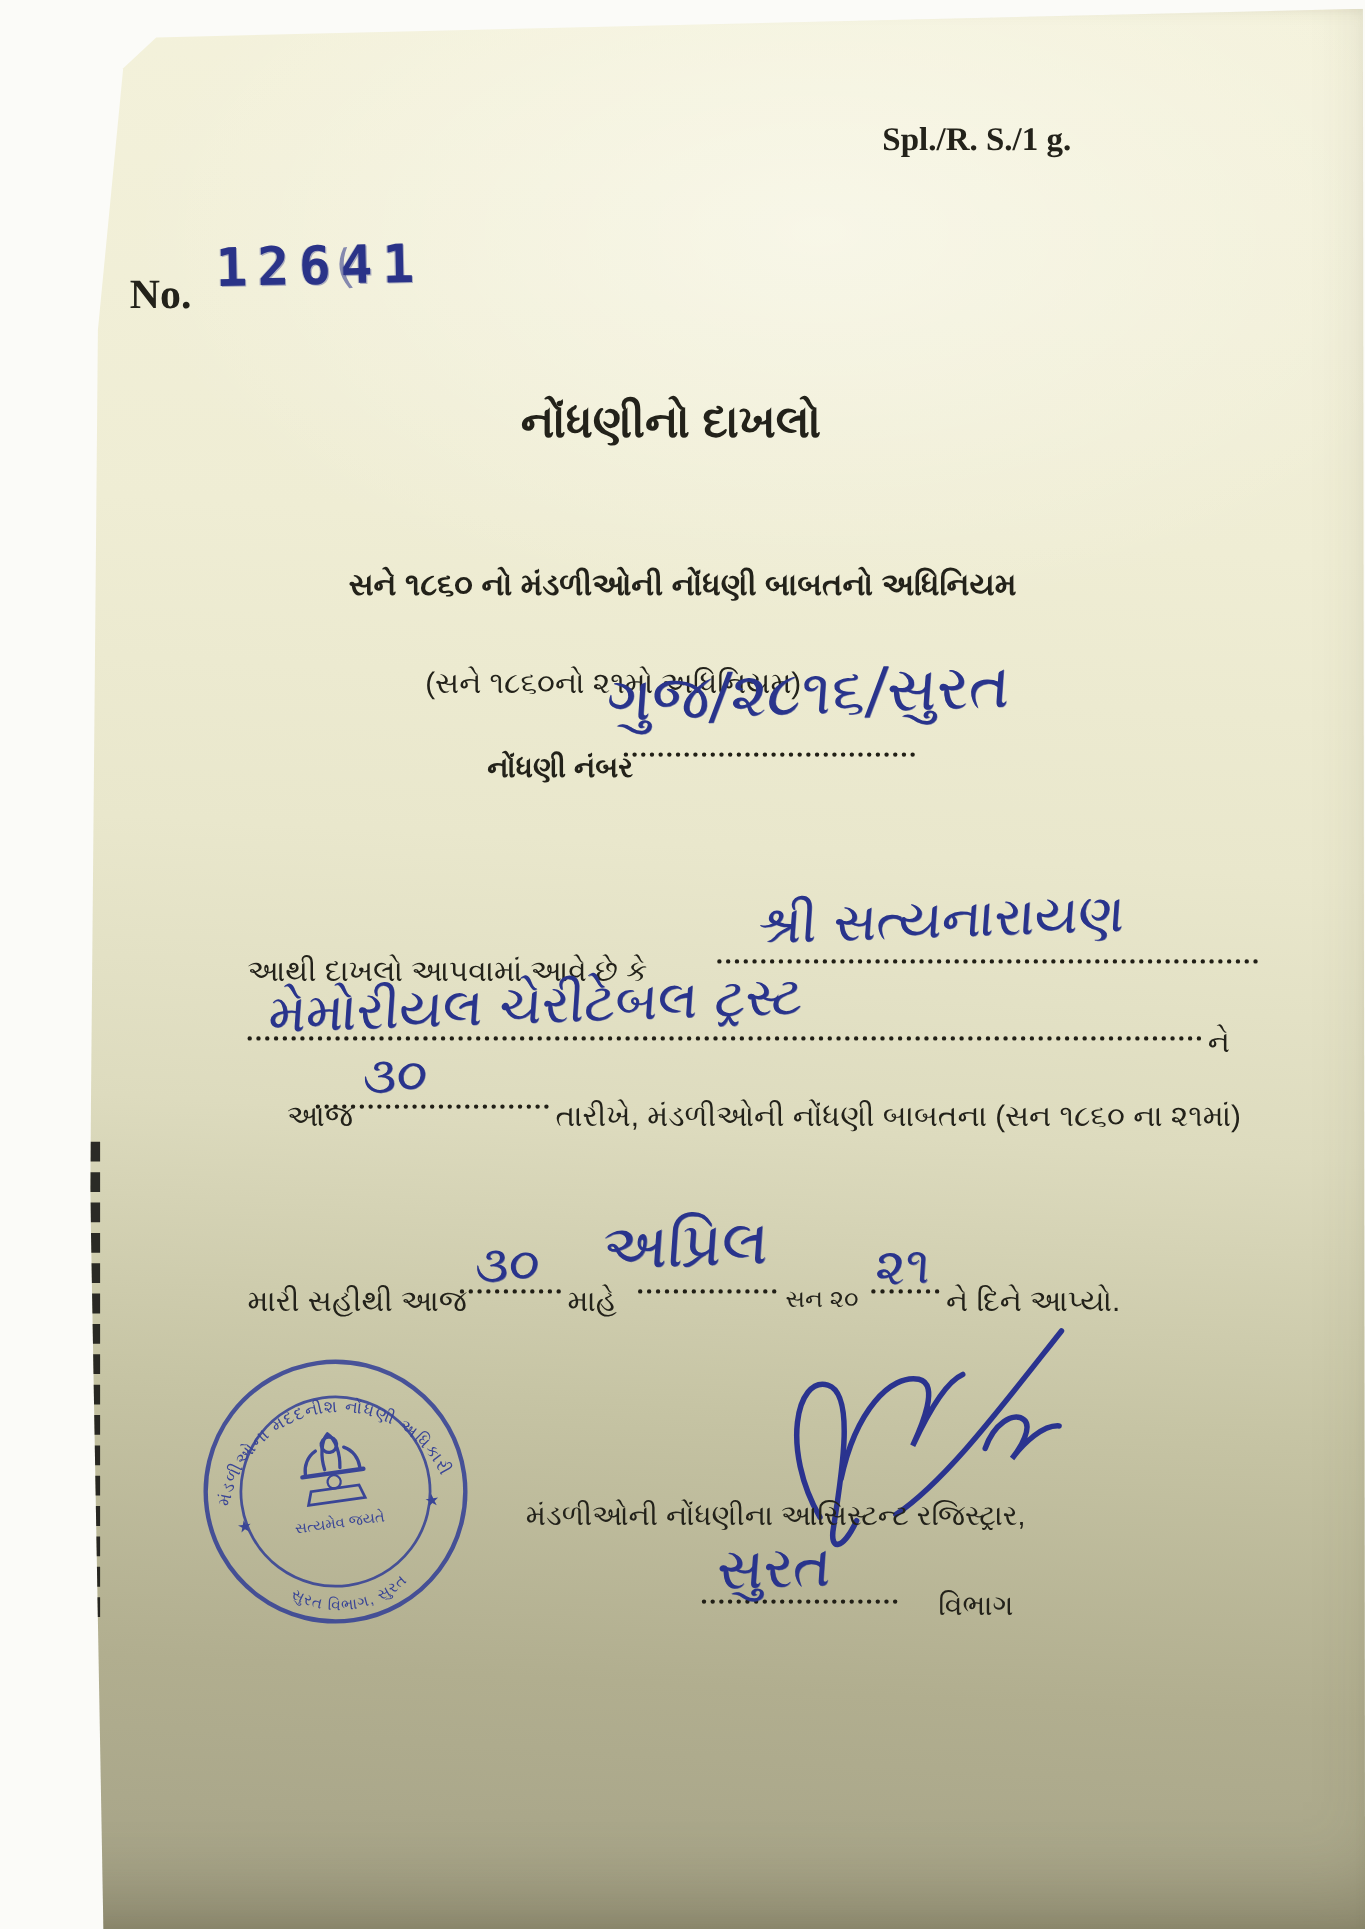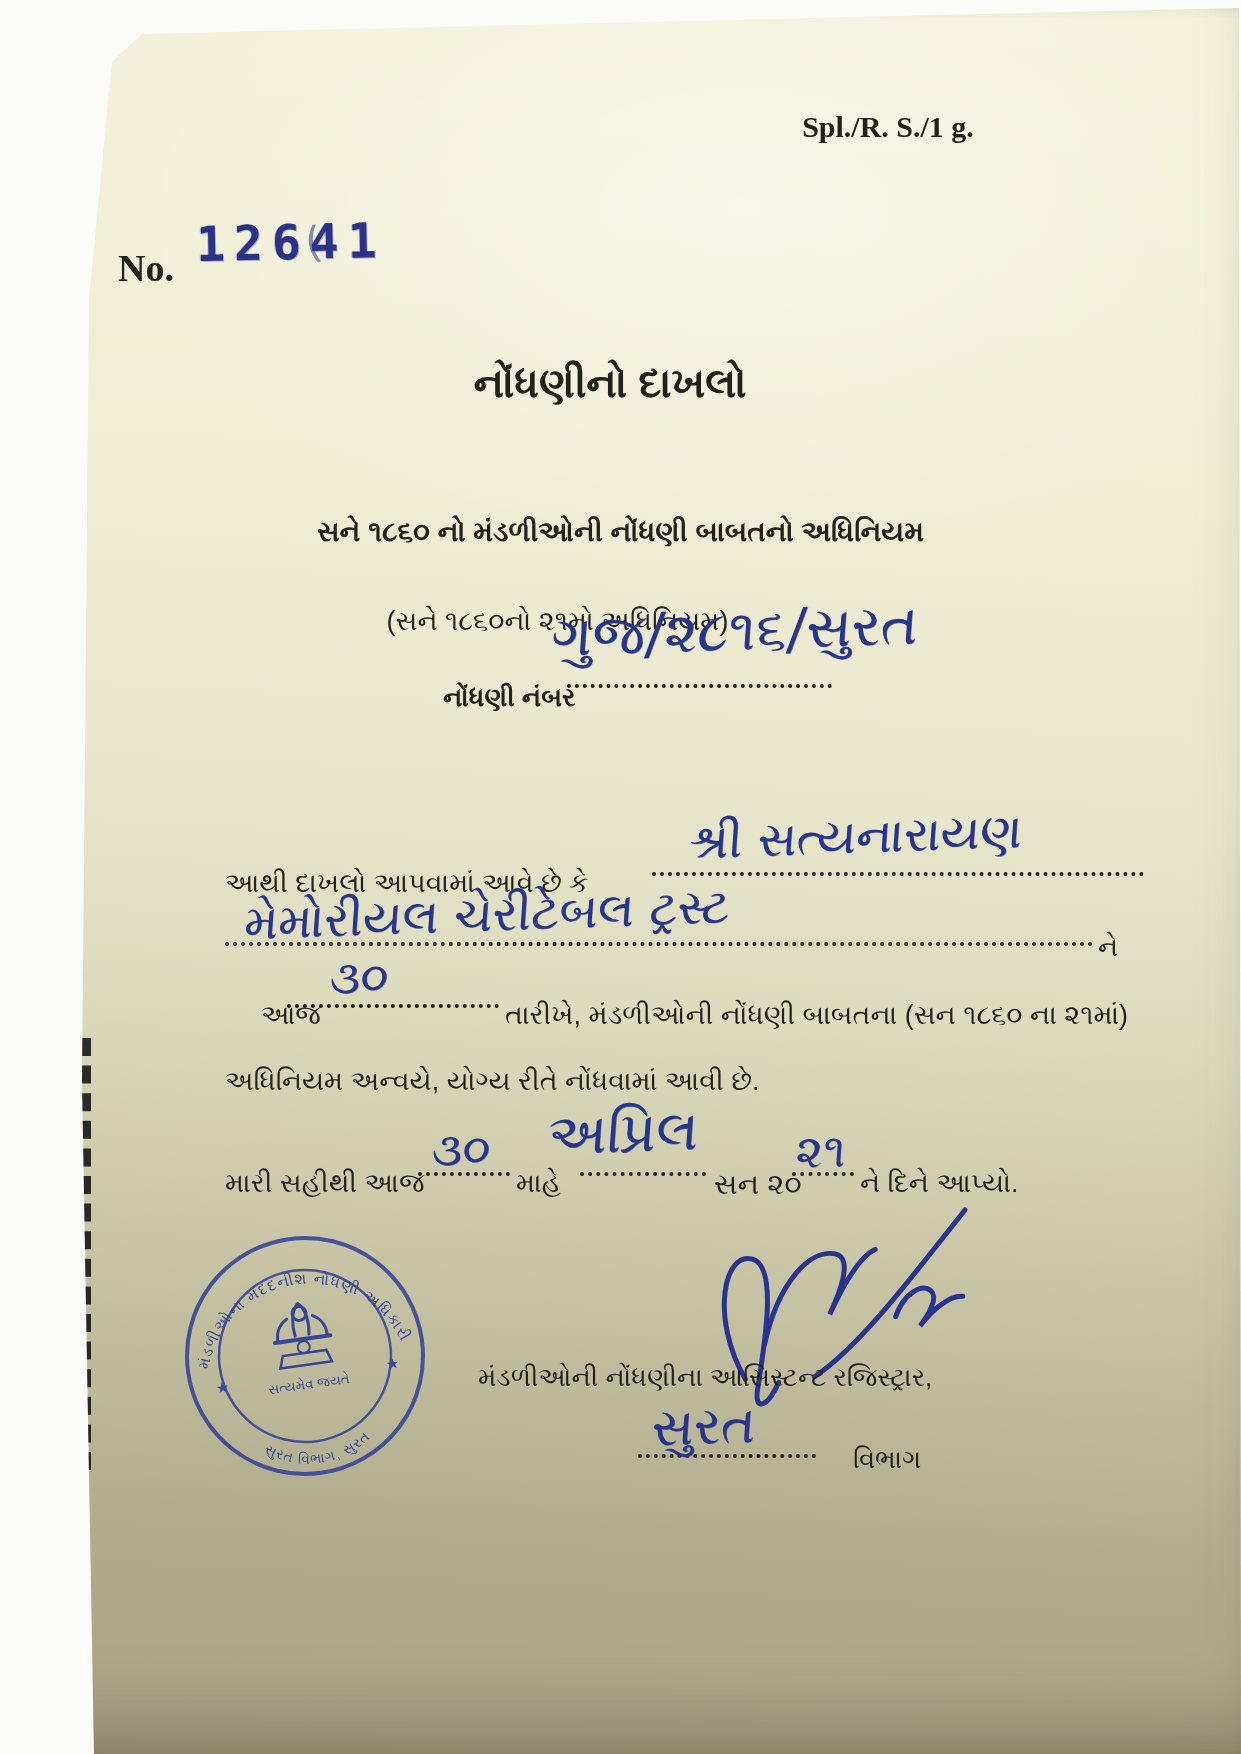--- a/index.html
+++ b/index.html
@@ -73,29 +73,28 @@
 
     <div class="dots" style="left:225px;top:942px;width:868px;"></div>
     <div class="hand" style="left:245px;top:886px;font-size:48px;">મેમોરીયલ ચેરીટેબલ ટ્રસ્ટ</div>
     <div class="printed guj" style="left:1098px;top:932px;font-size:27px;">ને</div>
 
     <div class="printed guj" style="left:225px;top:1000px;font-size:27px;margin-left:36px;">આજ</div>
     <div class="dots" style="left:287px;top:1004px;width:212px;"></div>
     <div class="hand" style="left:330px;top:950px;font-size:46px;">૩૦</div>
     <div class="printed guj" style="left:505px;top:1000px;font-size:27px;">તારીખે, મંડળીઓની નોંધણી બાબતના (સન ૧૮૬૦ ના ૨૧માં)</div>
 
-    <div class="printed guj" style="left:225px;top:1066px;font-size:27px;">અધિનિયમ અન્વયે, યોગ્ય રીતે નોંધવામાં આવી છે.</div>
 
     <div class="printed guj" style="left:225px;top:1168px;font-size:27px;">મારી સહીથી આજ</div>
     <div class="dots" style="left:418px;top:1172px;width:92px;"></div>
     <div class="hand" style="left:432px;top:1122px;font-size:46px;">૩૦</div>
     <div class="printed guj" style="left:516px;top:1168px;font-size:27px;">માહે</div>
     <div class="dots" style="left:580px;top:1172px;width:126px;"></div>
     <div class="hand" style="left:548px;top:1100px;font-size:56px;">અપ્રિલ</div>
-    <div class="printed guj" style="left:714px;top:1168px;font-size:29px;text-align:center;">સન ૨૦</div>
+    <div class="printed guj" style="left:714px;top:1168px;font-size:22px;text-align:center;">સન ૨૦</div>
     <div class="dots" style="left:792px;top:1172px;width:62px;"></div>
     <div class="hand" style="left:796px;top:1124px;font-size:46px;">૨૧</div>
     <div class="printed guj" style="left:860px;top:1168px;font-size:27px;text-align:right;">ને દિને આપ્યો.</div>
 
     <svg id="seal" viewBox="0 0 250 250">
       <circle cx="125" cy="125" r="118" fill="none" stroke="#2e3b96" stroke-width="4" opacity="0.9"></circle>
       <circle cx="125" cy="125" r="86" fill="none" stroke="#2e3b96" stroke-width="2.5" opacity="0.9"></circle>
       <defs>
         <path id="sealTopArc" d="M 23,155 A 102,102 0 1 1 227,155" fill="none"></path>
         <path id="sealBottomArc" d="M 37,145 A 88,88 0 0 0 213,145" fill="none"></path>

